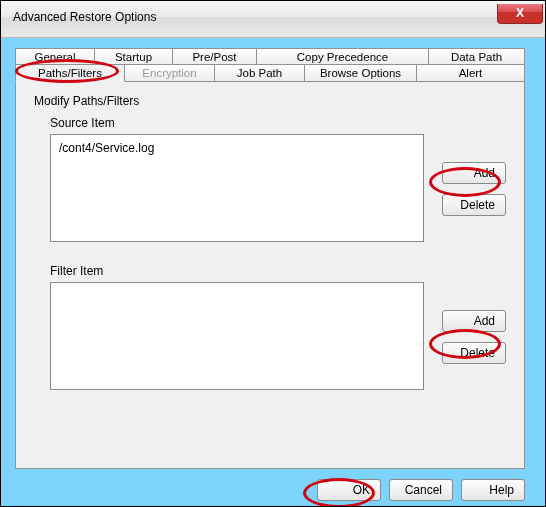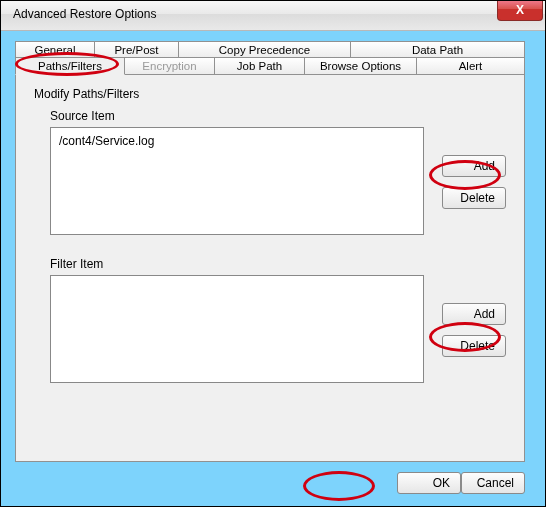--- a/index.html
+++ b/index.html
@@ -9,21 +9,21 @@
     font-family: "Segoe UI", Tahoma, sans-serif;
     font-size: 12px;
     background: #fff;
     width: 546px;
     height: 507px;
     overflow: hidden;
     border: 1px solid #000;
   }
   
   .titlebar {
-    height: 30px;
+    height: 37px;
     background: linear-gradient(to bottom, #f7f7f7 0%, #e9e9e9 45%, #dcdcdc 46%, #e9e9e9 100%);
     border-bottom: 1px solid #b8b8b8;
     display: flex;
     align-items: center;
     padding: 0 2px 4px 12px;
     justify-content: space-between;
   }
   .closebtn {
     width: 46px;
     height: 20px;
@@ -111,21 +111,21 @@
     font-size: 12px;
     text-align: right;
     cursor: pointer;
     line-height: 16px;
   }
   .footer {
     position: absolute;
     right: 20px;
     bottom: 12px;
     display: flex;
-    gap: 0;
+    gap: 8px;
   }
   
   .ring {
     position: absolute;
     border: 3px solid #d00010;
     border-radius: 50%;
     pointer-events: none;
     z-index: 10;
   }
   .row { display: flex; align-items: flex-start; }
@@ -135,20 +135,21 @@
 
 <div class="titlebar">
   <span>Advanced Restore Options</span>
   <div class="closebtn">X</div>
 </div>
 
 <div class="content">
 
   <div class="tabrow tabrow1">
     <div class="tab" style="flex:0 0 80px">General</div>
+    <div class="tab" style="flex:0 0 78px;border-left:none">Startup</div>
     <div class="tab" style="flex:0 0 84px;border-left:none">Pre/Post</div>
     <div class="tab" style="flex:0 0 172px;border-left:none">Copy Precedence</div>
     <div class="tab" style="flex:1;border-left:none">Data Path</div>
   </div>
   <div class="tabrow tabrow2">
     <div class="tab active" style="flex:0 0 110px">Paths/Filters</div>
     <div class="tab disabled" style="flex:0 0 90px;border-left:none">Encryption</div>
     <div class="tab" style="flex:0 0 90px;border-left:none">Job Path</div>
     <div class="tab" style="flex:0 0 112px;border-left:none">Browse Options</div>
     <div class="tab" style="flex:1;border-left:none">Alert</div>
@@ -174,20 +175,21 @@
       <div class="side-buttons">
         <div class="btn">Add</div>
         <div class="btn">Delete</div>
       </div>
     </div>
   </div>
 
   <div class="footer">
     <div class="btn">OK</div>
     <div class="btn">Cancel</div>
+    <div class="btn">Help</div>
   </div>
 
   <div class="ring" style="left:14px; top:21px; width:104px; height:24px;"></div>
   <div class="ring" style="left:428px; top:129px; width:72px; height:30px;"></div>
   <div class="ring" style="left:428px; top:291px; width:72px; height:30px;"></div>
   <div class="ring" style="left:302px; top:440px; width:72px; height:30px;"></div>
 
 </div>
 
 </body></html>

